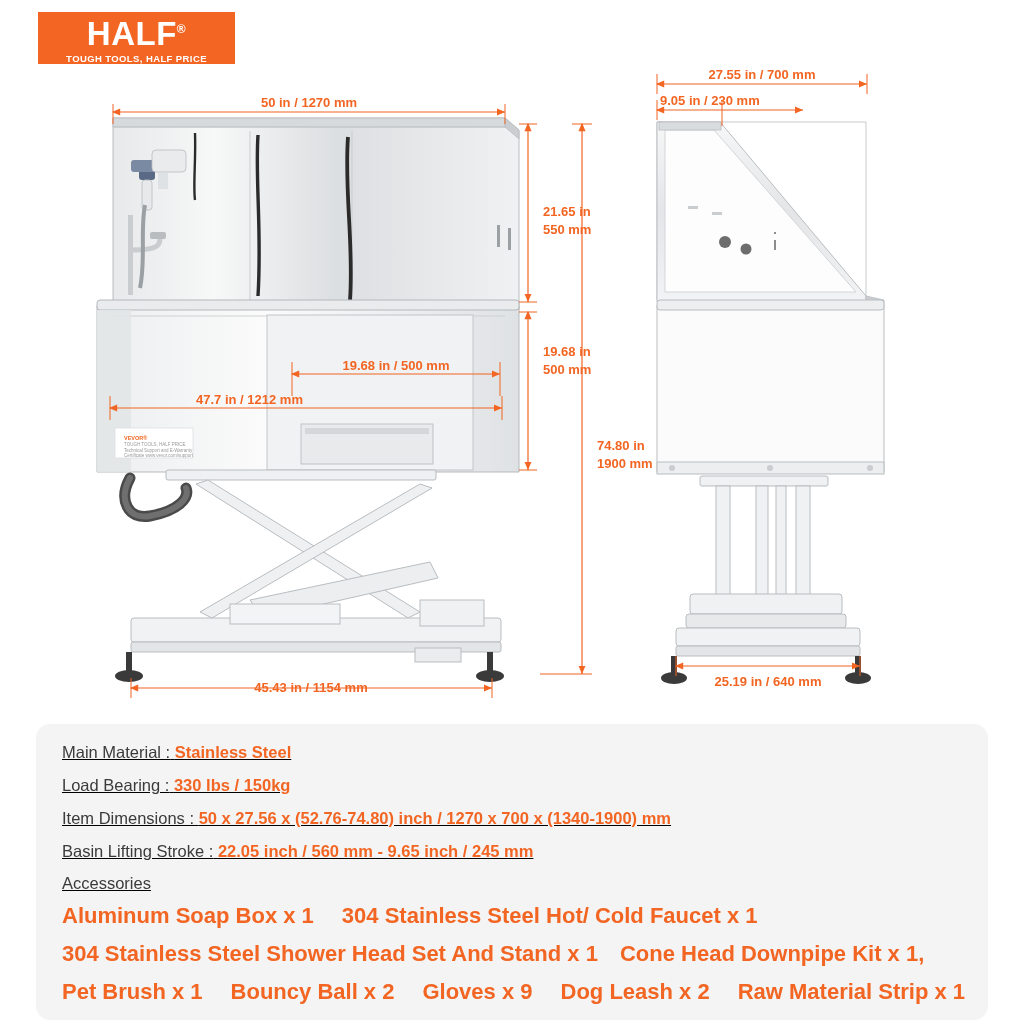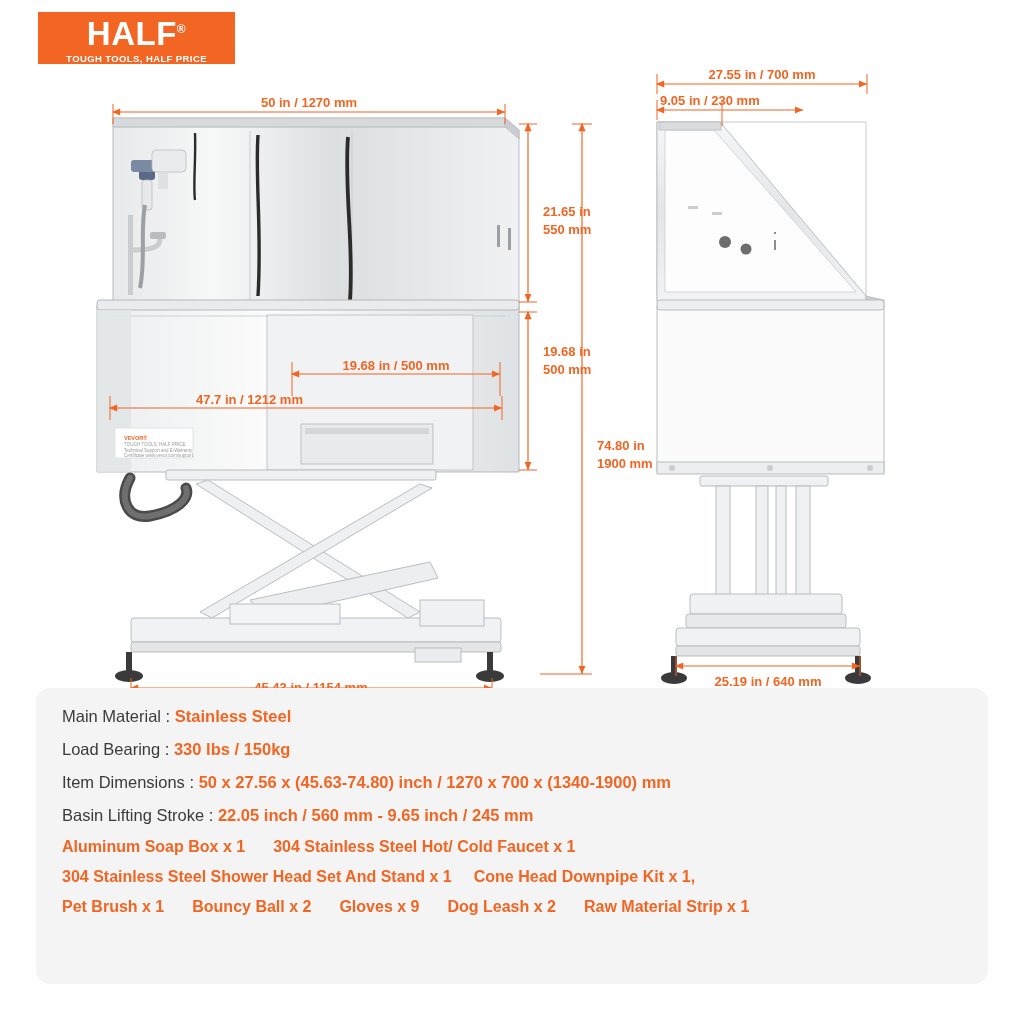--- a/index.html
+++ b/index.html
@@ -24,30 +24,30 @@
   .logo-word .reg{ font-size:12px; vertical-align:super; font-weight:bold;}
   .logo-tag{
     color:#ffffff; font-size:9.5px; font-weight:bold; letter-spacing:0.4px;
     margin-top:3px;
   }
   
   .canvas{ position:absolute; left:0; top:0; width:1024px; height:712px; }
   svg.draw{ position:absolute; left:0; top:0; }
   
   .spec{
-    position:absolute; left:36px; top:688px; width:952px; height:296px;
-    background:#f4f4f4; border-radius:14px; padding:18px 26px 10px 26px;
+    position:absolute; left:36px; top:724px; width:952px; height:296px;
+    background:#f4f4f4; border-radius:14px; padding:18px 26px 10px 26px;text-decoration:underline;
   }
   .spec .row{ font-size:16.5px; color:#3b3b3b; margin-bottom:13px; line-height:20px; white-space:nowrap;}
   .spec .lbl{ color:#3b3b3b; }
   .spec .val{ color:#f26522; font-weight:bold; }
   .spec .row2{ display:flex;margin-top:8px; }
   .spec .row2 .c1{ width:320px; }
   .acc-title{ font-size:16.5px; color:#3b3b3b; margin-top:4px; margin-bottom:10px;}
-  .acc-row{ font-size:16px; color:#f26522; font-weight:bold; margin-bottom:12px; white-space:nowrap;}
+  .acc-row{ font-size:22px; color:#f26522; font-weight:bold; margin-bottom:12px; white-space:nowrap;}
   .acc-row span{ display:inline-block; }
   .gap1{ width:28px; display:inline-block;}
   .gap2{ width:22px; display:inline-block;}
   
   .dim{ font-size:13px; fill:#f26522; font-family:"Liberation Sans", sans-serif; font-weight:bold;}
   .tiny{ font-size:4.5px; fill:#9a9a9a; font-family:"Liberation Sans", sans-serif;}
   .tinyo{ font-size:5.5px; fill:#f26522; font-family:"Liberation Sans", sans-serif; font-weight:bold;}
 </style>
 </head>
 <body>
@@ -255,28 +255,29 @@
 
   <div class="row row2">
     <span class="c1">
       <span class="lbl">Load Bearing&nbsp;:</span>
       <span class="val">330 lbs / 150kg</span>
     </span>
   </div>
 
   <div class="row">
     <span class="lbl">Item Dimensions&nbsp;:</span>
-    <span class="val">50 x 27.56 x (45.63-74.80) inch / 1270 x 700 x (1340-1900) mm</span>
+    <span class="val">50 x 27.56 x (52.76-74.80) inch / 1270 x 700 x (1340-1900) mm</span>
   </div>
 
   <div class="row">
     <span class="lbl">Basin Lifting Stroke&nbsp;:</span>
     <span class="val">22.05 inch / 560 mm - 9.65 inch / 245 mm</span>
   </div>
 
+  <div class="acc-title">Accessories</div>
 
   <div class="acc-row">
     <span>Aluminum Soap Box x 1</span><span class="gap1"></span><span>304 Stainless Steel Hot/ Cold Faucet x 1</span>
   </div>
   <div class="acc-row">
     <span>304 Stainless Steel Shower Head Set And Stand  x 1</span><span class="gap2"></span><span>Cone Head Downpipe Kit x 1,</span>
   </div>
   <div class="acc-row">
     <span>Pet Brush x 1</span><span class="gap1"></span><span>Bouncy Ball x 2</span><span class="gap1"></span><span>Gloves x 9</span><span class="gap1"></span><span>Dog Leash x 2</span><span class="gap1"></span><span>Raw Material Strip x 1</span>
   </div>

